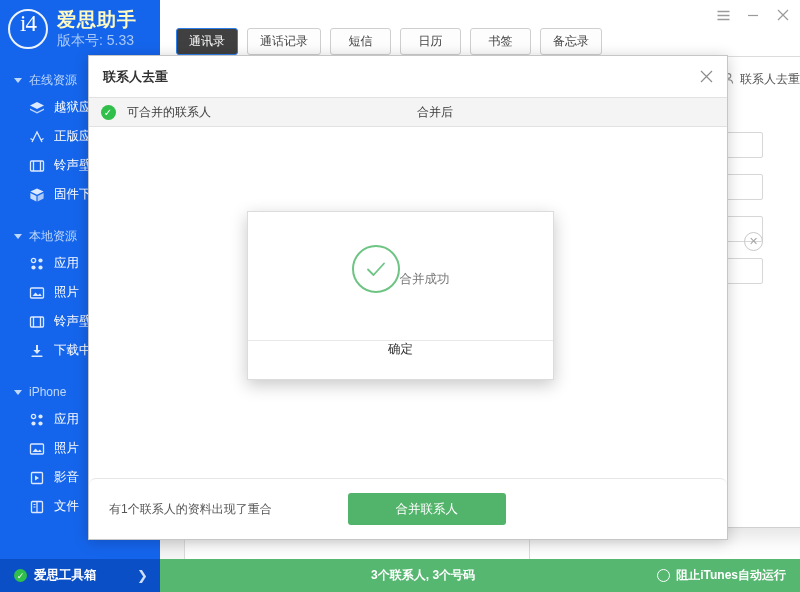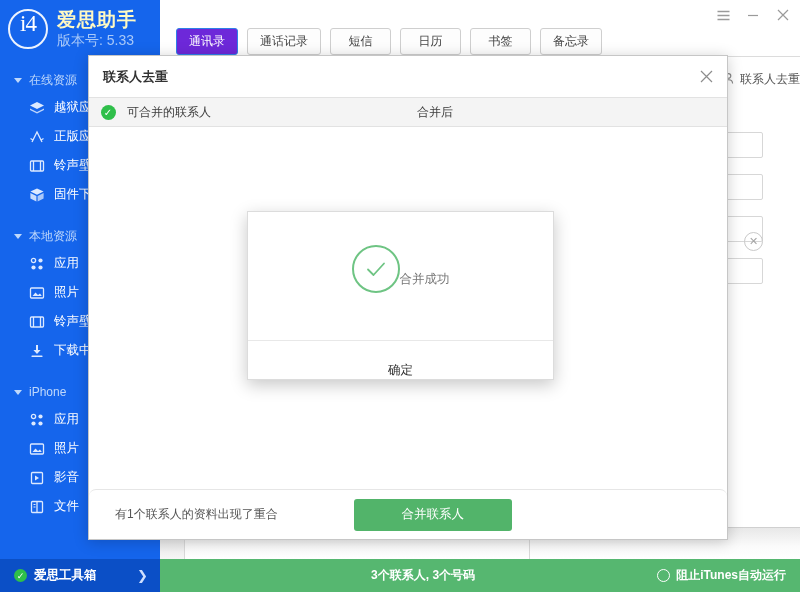--- a/index.html
+++ b/index.html
@@ -123,21 +123,21 @@
     padding: 0 12px;
     border: 1px solid #cfcfcf;
     border-radius: 3px;
     background: #fdfdfd;
     color: #444;
     font-size: 12px;
     display: flex; align-items: center; justify-content: center;
     cursor: default;
   }
   .tab.active {
-    background: #6d28d9;
+    background: #404040;
     border-color: #2f7fe8;
     color: #fff;
   }
   .wincontrols {
     position: absolute;
     right: 10px; top: 8px;
     display: flex; align-items: center; gap: 16px;
     color: #9a9a9a;
   }
   .wc { width: 14px; height: 14px; display: flex; align-items: center; justify-content: center; cursor: default; }
@@ -245,24 +245,24 @@
     font-size: 10px;
   }
   .hcol1 { width: 290px; }
   .hcol2 { flex: 1; }
   .dlg-body {
     flex: 1;
     background: #fff;
     position: relative;
   }
   .dlg-foot {
-    height: 50px;
+    height: 61px;
     border-top: 1px solid #e6e6e6;
     display: flex; align-items: center;
-    padding-left: 26px;
+    padding-left: 20px;
     background: #fff;
     border-radius: 7px;
   }
   .foot-note { font-size: 12px; color: #555; }
   .merge-btn {
     margin-left: 76px;
     width: 158px; height: 32px;
     background: #52b46a;
     border-radius: 3px;
     color: #fff; font-size: 12.5px;
@@ -291,21 +291,21 @@
     width: 48px; height: 48px;
     border-radius: 50%;
     border: 2px solid #6ec483;
     display: flex; align-items: center; justify-content: center;
     margin-bottom: 20px;
   }
   .modal-msg { font-size: 12.5px; color: #777; }
   .modal-foot {
     height: 39px;
     border-top: 1px solid #e8e8e8;
-    display: flex; align-items: flex-end; justify-content: center;
+    display: flex; align-items: flex-start; justify-content: center;
     font-size: 12.5px; color: #333;
     cursor: default;
   }
 
   
   .statusbar {
     position: absolute;
     left: 160px; bottom: 0;
     width: 640px; height: 33px;
     background: #56b770;

